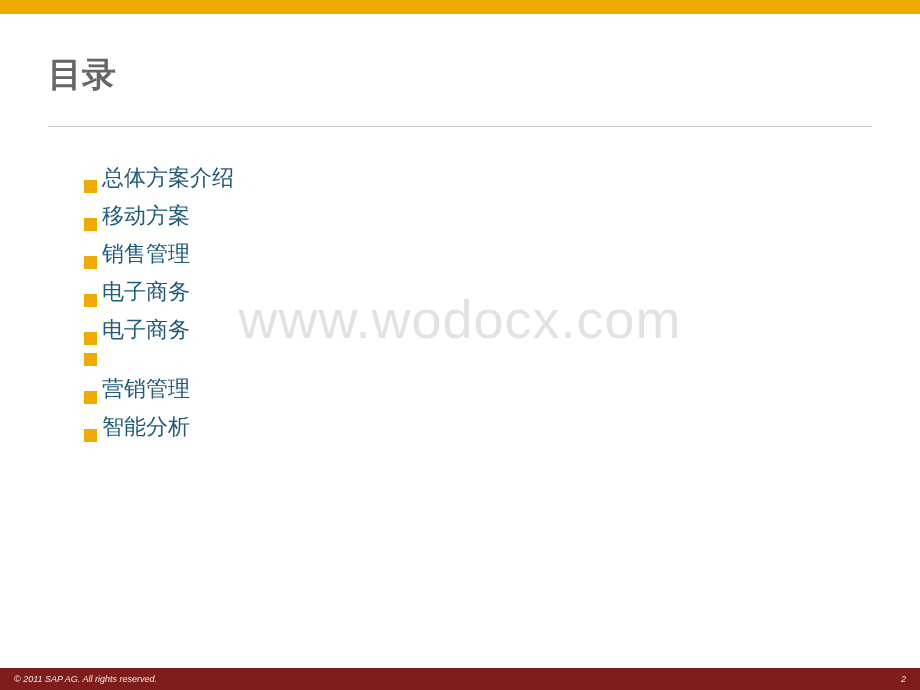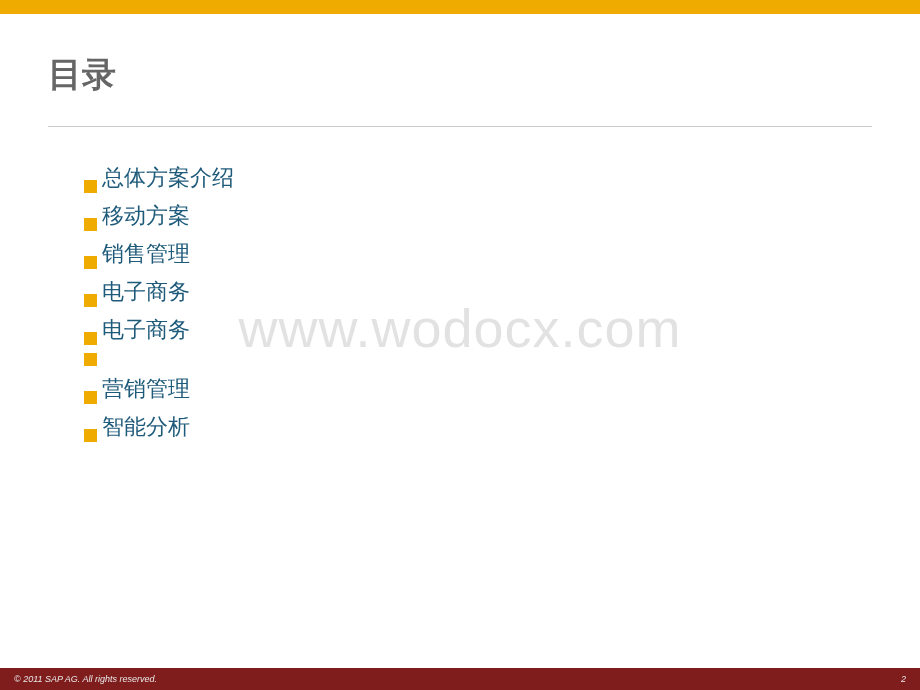--- a/index.html
+++ b/index.html
@@ -51,21 +51,21 @@
       margin-right: 5px;
       flex-shrink: 0;
     }
     .item-text {
       font-size: 22px;
       color: #1e5a7a;
       font-weight: normal;
     }
     .watermark {
       position: absolute;
-      top: 297px;
+      top: 288px;
       left: 50%;
       transform: translateX(-50%);
       font-size: 54px;
       color: rgba(150, 150, 150, 0.28);
       font-family: Arial, sans-serif;
       white-space: nowrap;
       pointer-events: none;
       letter-spacing: 1px;
     }
     .footer {

